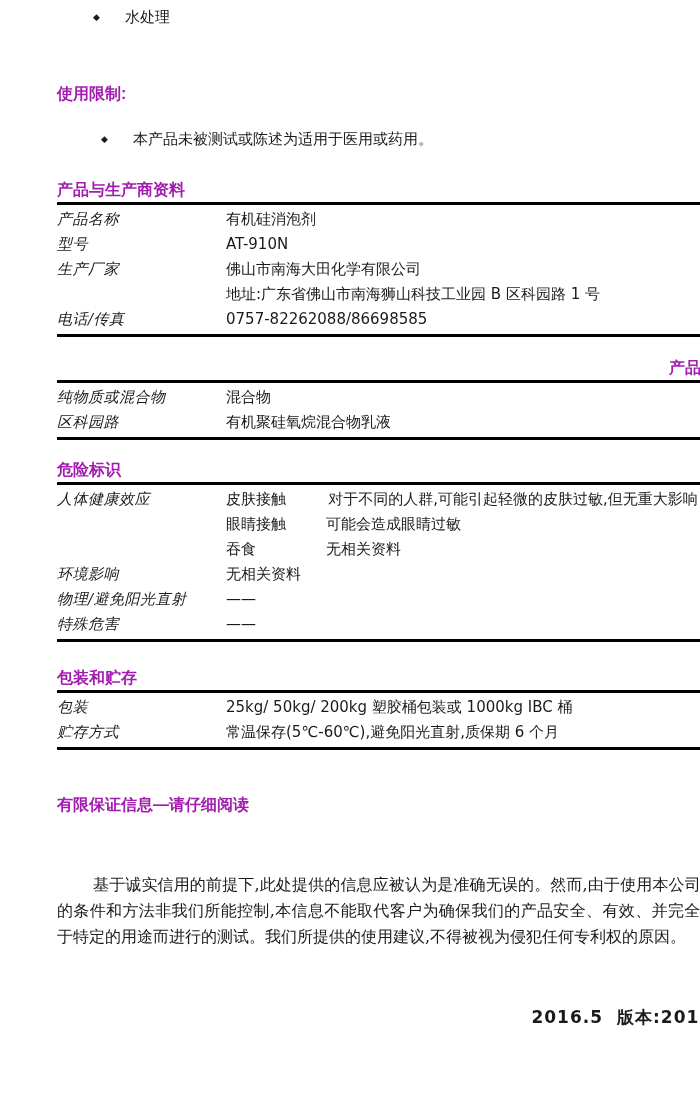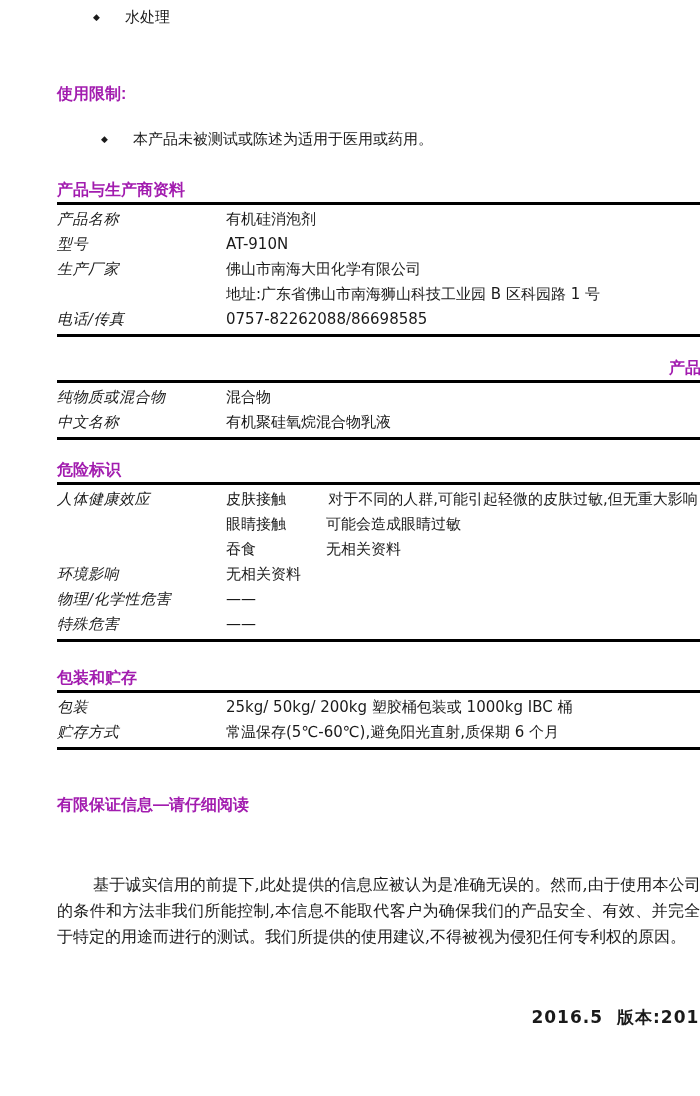--- a/index.html
+++ b/index.html
@@ -124,21 +124,21 @@
   </section>
 
   <section class="sec2">
     <h3>产品成分</h3>
     <div class="tbl">
       <div class="row">
         <span class="lbl">纯物质或混合物</span>
         <span class="val">混合物</span>
       </div>
       <div class="row">
-        <span class="lbl">中文名称</span>
+        <span class="lbl">区科园路</span>
         <span class="val">有机聚硅氧烷混合物乳液</span>
       </div>
     </div>
   </section>
 
   <section class="sec3">
     <h3>危险标识</h3>
     <div class="tbl hazard-tbl">
       <div class="row">
         <span class="lbl">人体健康效应</span>
@@ -154,21 +154,21 @@
         <span class="lbl"></span>
         <span class="val">吞食</span>
         <span class="val">无相关资料</span>
       </div>
       <div class="row">
         <span class="lbl">环境影响</span>
         <span class="val">无相关资料</span>
         <span class="val"></span>
       </div>
       <div class="row">
-        <span class="lbl">物理/化学性危害</span>
+        <span class="lbl">物理/避免阳光直射</span>
         <span class="val">——</span>
         <span class="val"></span>
       </div>
       <div class="row">
         <span class="lbl">特殊危害</span>
         <span class="val">——</span>
         <span class="val"></span>
       </div>
     </div>
   </section>

